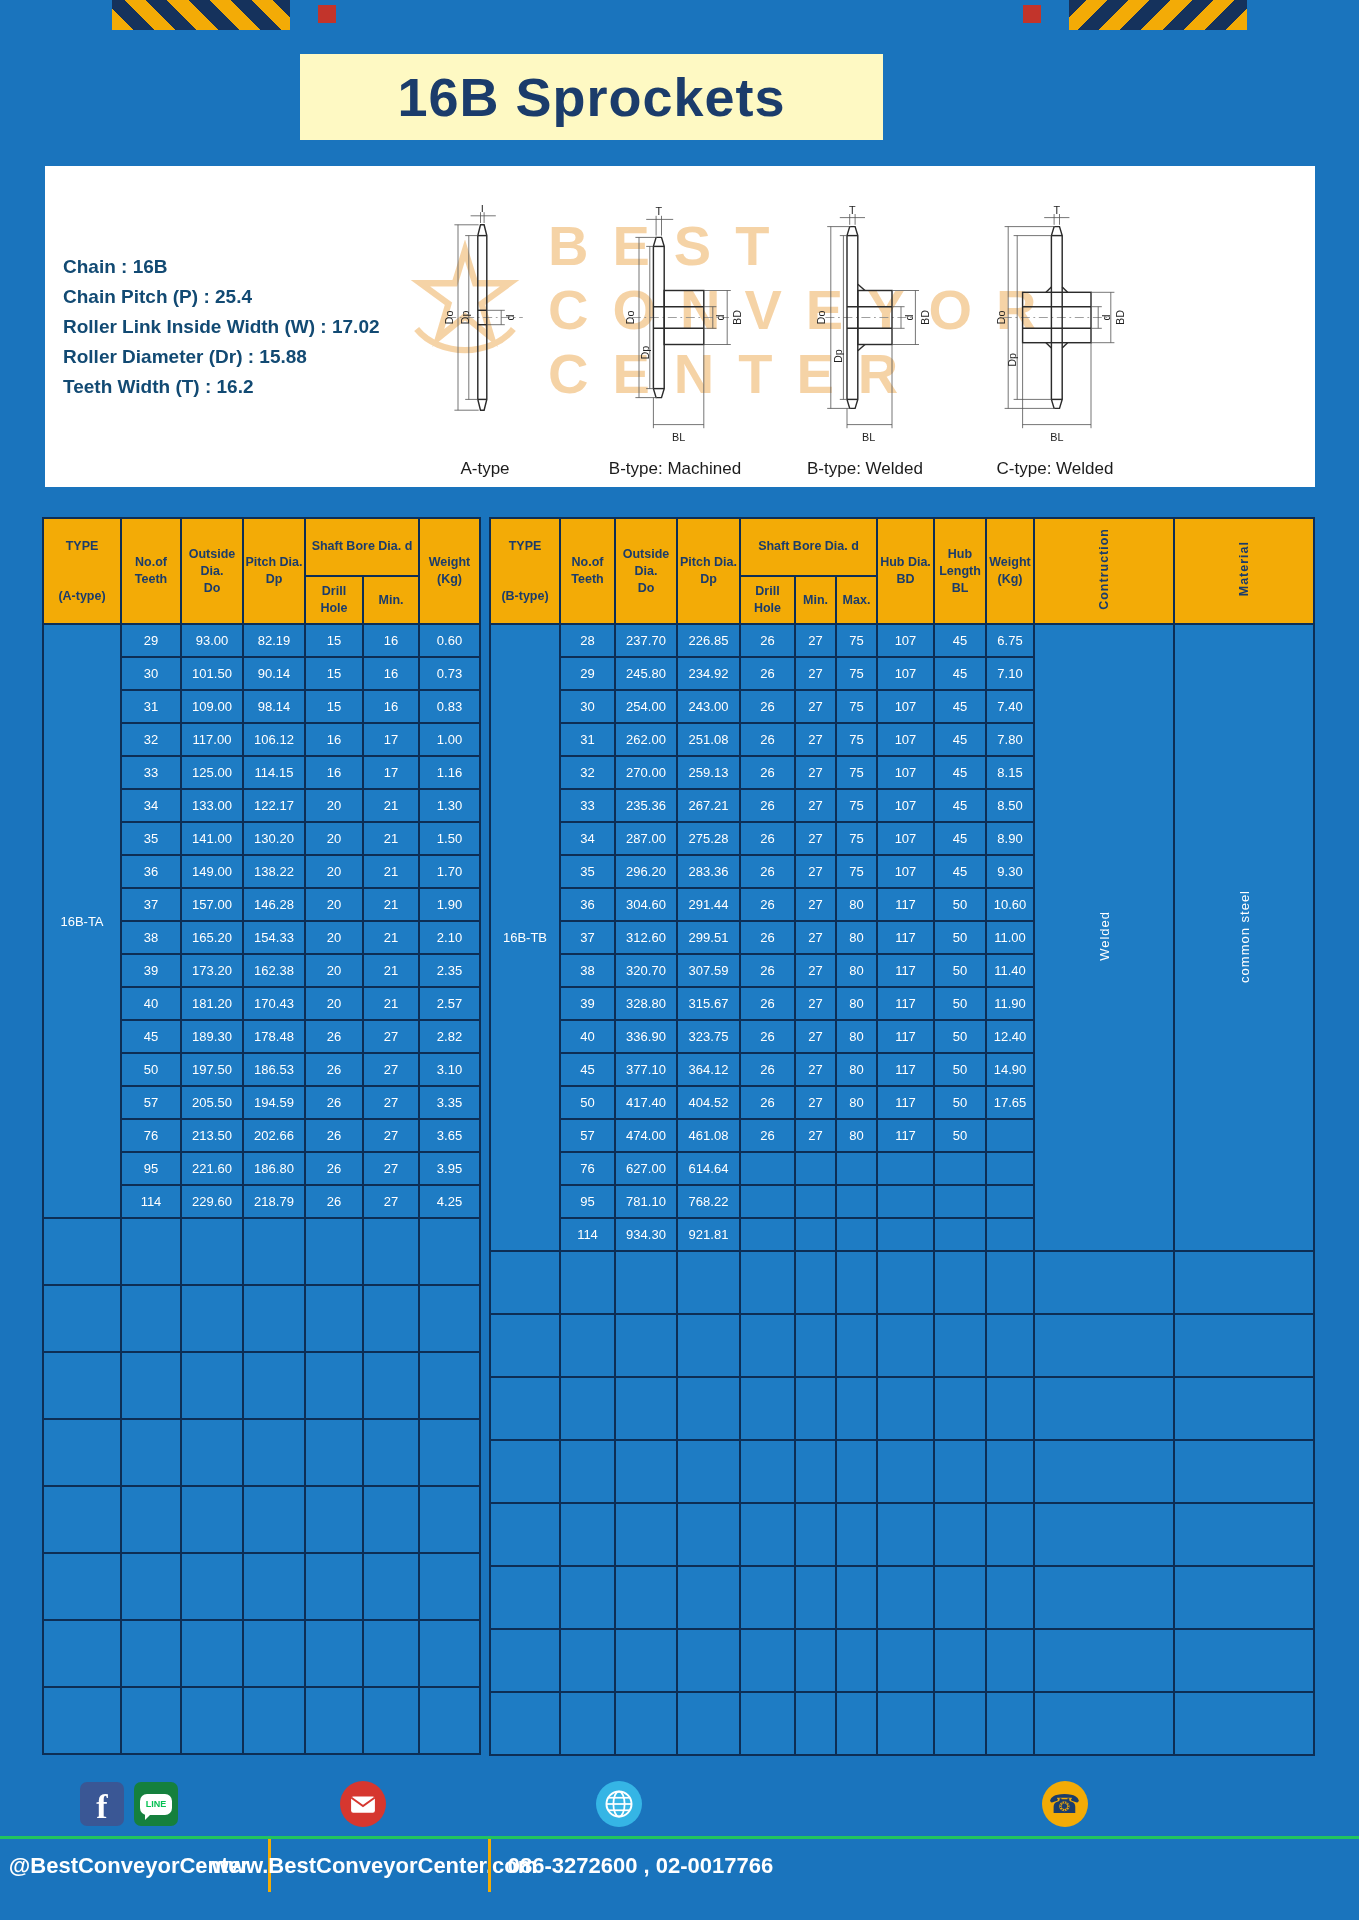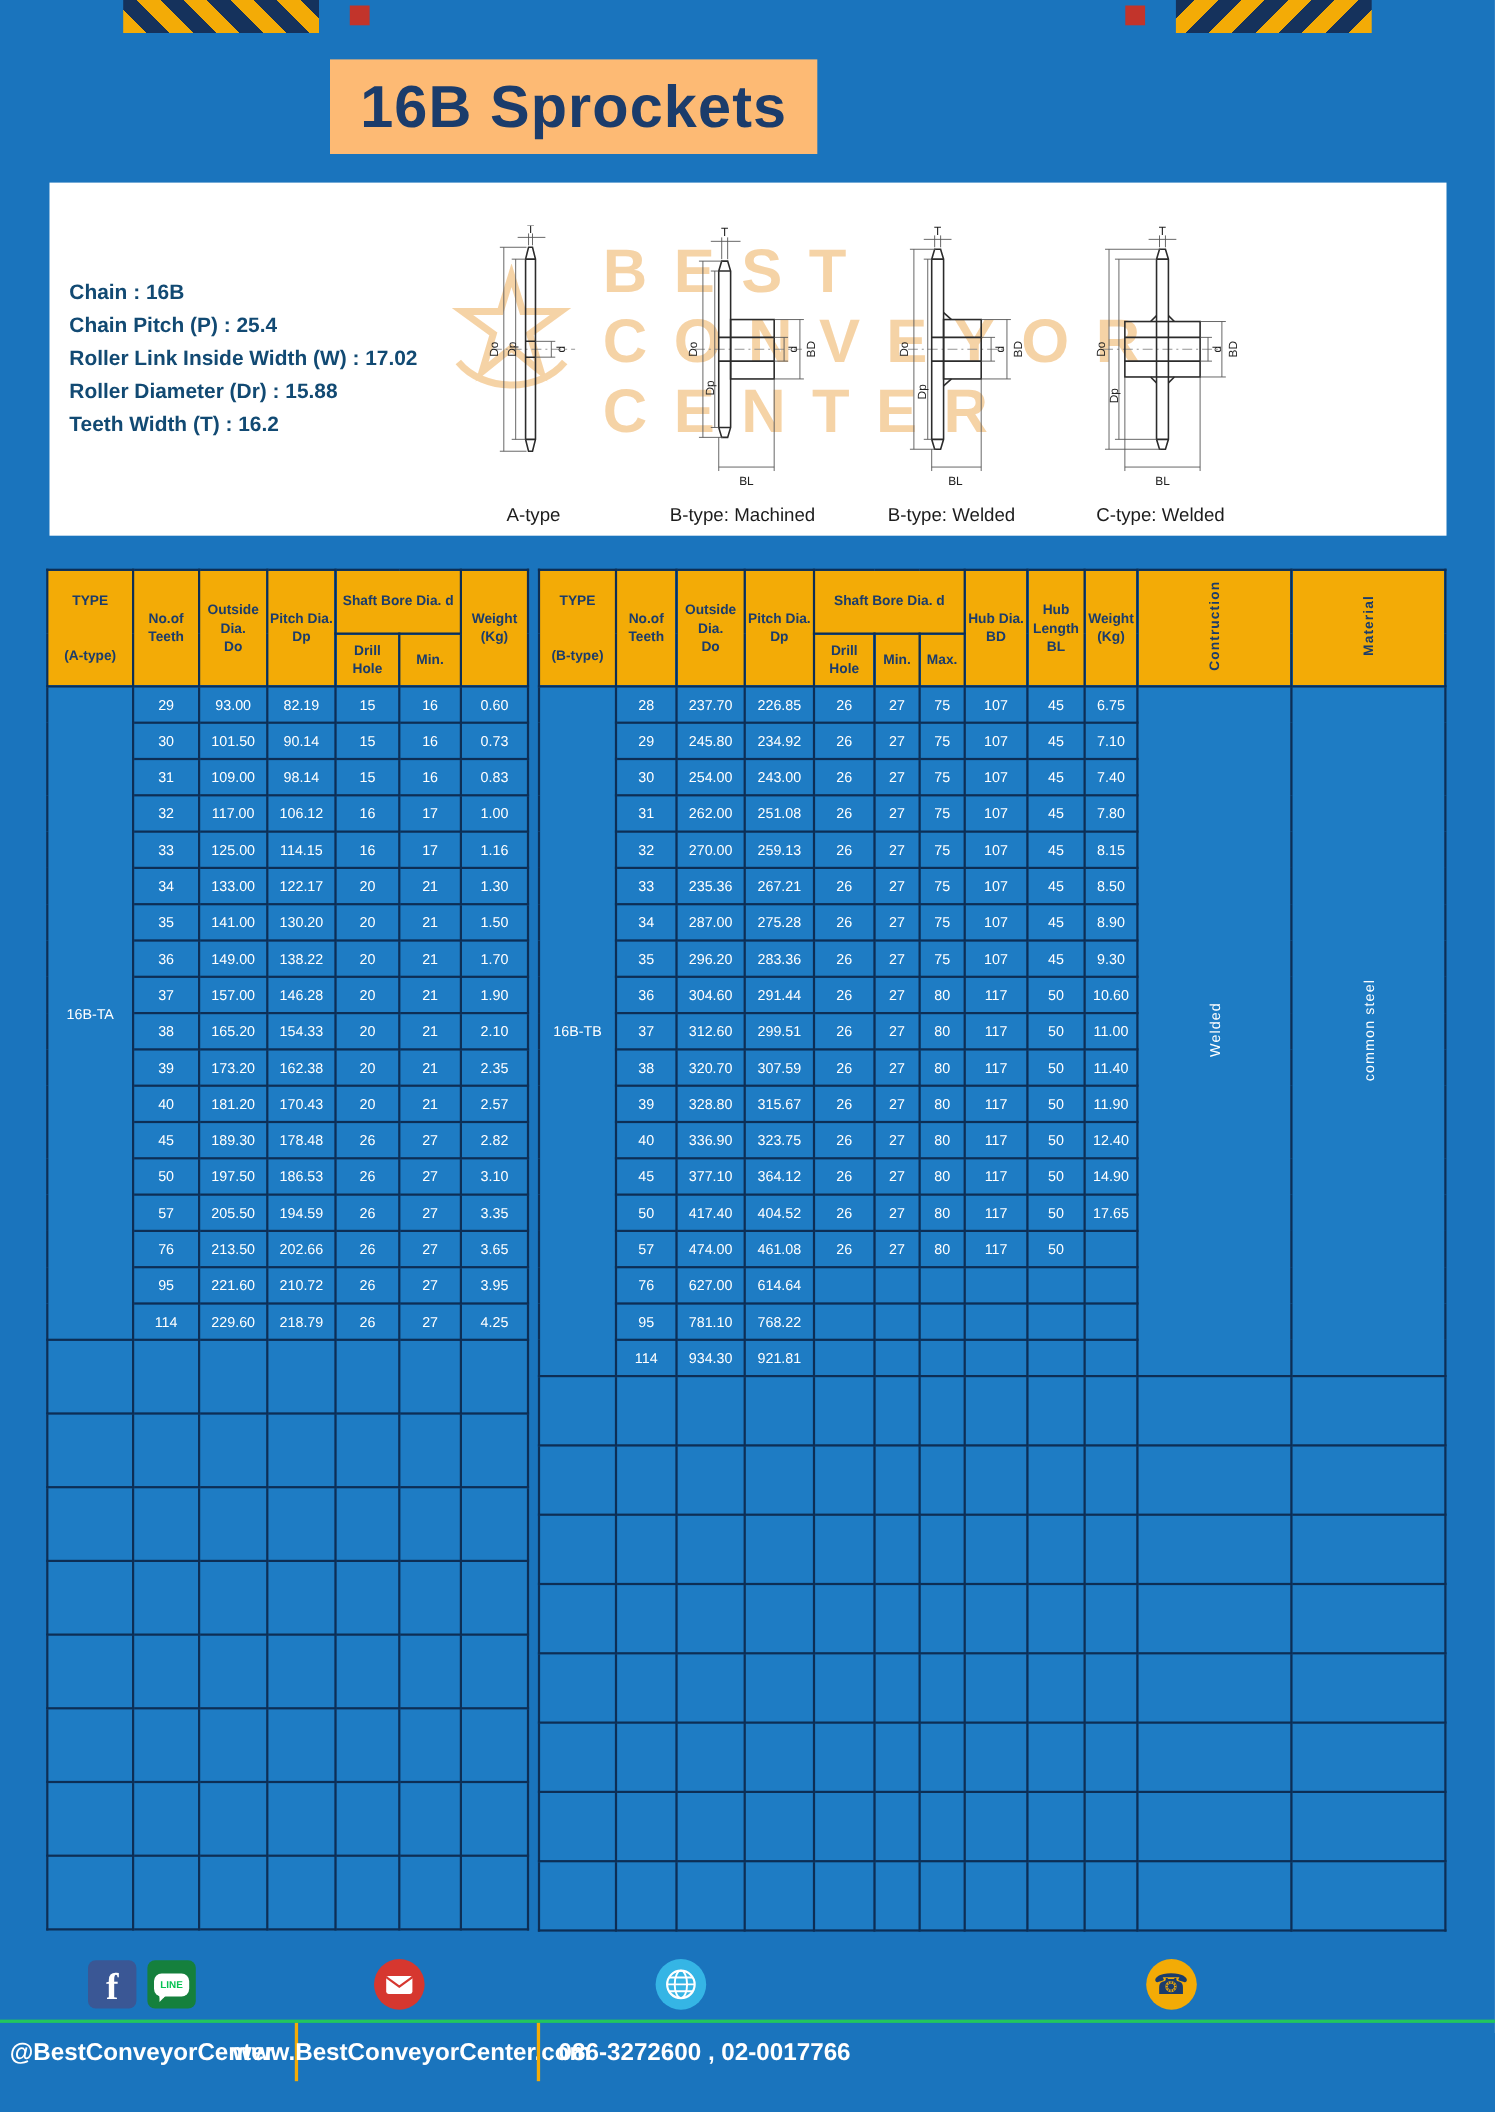--- a/index.html
+++ b/index.html
@@ -8,21 +8,21 @@
 
   
   .hazard { position:absolute; top:0; height:30px; width:178px; }
   .hazard.left  { left:112px;  background:repeating-linear-gradient(45deg,  #f3ab06 0 15px, #15325c 15px 30px); }
   .hazard.right { right:112px; background:repeating-linear-gradient(-45deg, #f3ab06 0 15px, #15325c 15px 30px); }
   .corner-accent { position:absolute; top:5px; width:18px; height:18px; background:#c2342b; }
   .corner-accent.left { left:318px; }
   .corner-accent.right { right:318px; }
 
   
-  .banner { position:absolute; left:300px; top:54px; width:443px; height:86px; background:#fdba74;
+  .banner { position:absolute; left:300px; top:54px; width:583px; height:86px; background:#fef9c3;
             display:flex; align-items:center; justify-content:center; }
   .banner h1 { font-size:54px; font-weight:bold; color:#1b3c6b; letter-spacing:1px; }
 
   
   .panel { position:absolute; left:45px; top:166px; width:1270px; height:321px; background:#ffffff; display:flex; }
   .specs { width:345px; padding-left:18px; display:flex; flex-direction:column; justify-content:center; gap:8px; z-index:2; }
   .specs div { font-size:19px; font-weight:bold; color:#124a73; white-space:nowrap; }
 
   .figures { display:flex; width:760px; position:relative; z-index:1; }
   .fig { width:190px; display:flex; flex-direction:column; align-items:center; justify-content:flex-end; padding-bottom:8px; }
@@ -422,21 +422,21 @@
           <td>76</td>
           <td>213.50</td>
           <td>202.66</td>
           <td>26</td>
           <td>27</td>
           <td>3.65</td>
         </tr>
         <tr>
           <td>95</td>
           <td>221.60</td>
-          <td>210.72</td>
+          <td>186.80</td>
           <td>26</td>
           <td>27</td>
           <td>3.95</td>
         </tr>
         <tr>
           <td>114</td>
           <td>229.60</td>
           <td>218.79</td>
           <td>26</td>
           <td>27</td>

